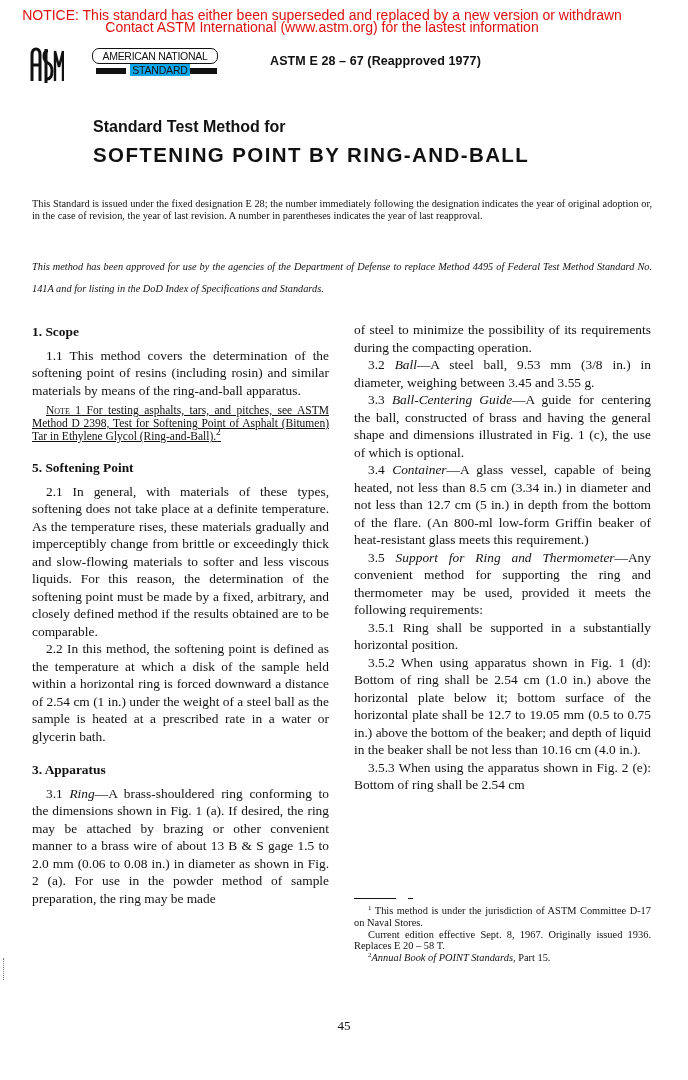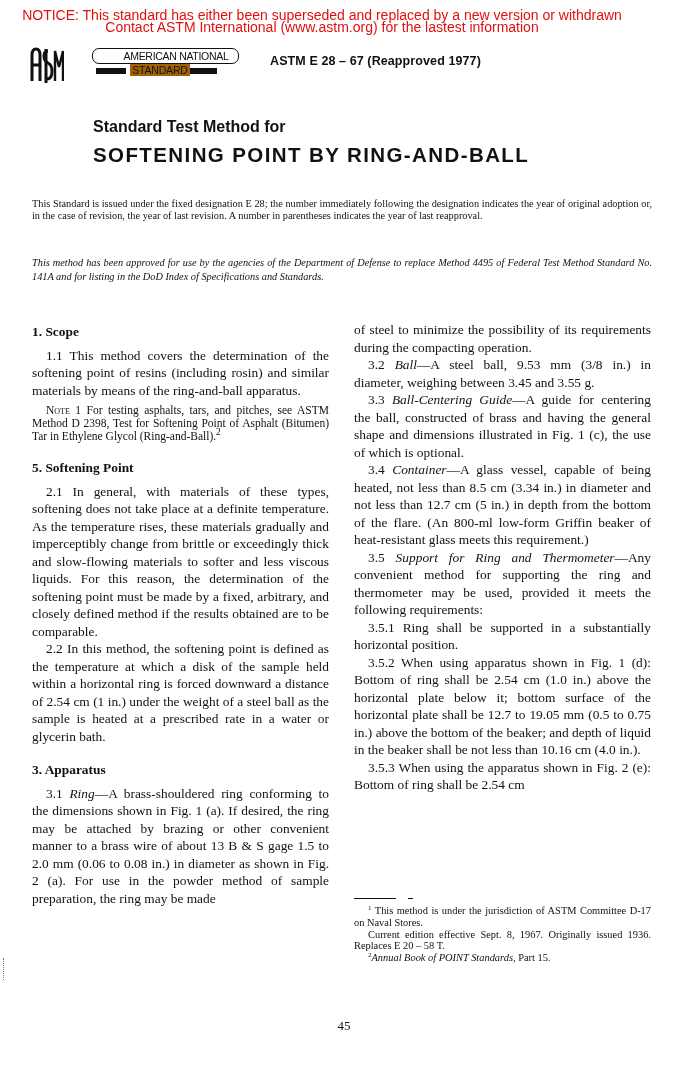--- a/index.html
+++ b/index.html
@@ -1,36 +1,36 @@
 <!DOCTYPE html>
 <html><head>
   <meta charset="utf-8">
   <style>
     html, body { margin: 0; padding: 0; background: #ffffff; }
     body { width: 688px; height: 1080px; position: relative; overflow: hidden; color: #111; font-family: "Liberation Serif", serif; }
     .notice { position: absolute; top: 9px; left: 0; width: 644px; text-align: center; color: #e01010; font-family: "Liberation Sans", sans-serif; font-size: 14px; line-height: 12px; }
     .logo-astm { position: absolute; left: 28px; top: 45px; width: 36px; height: 40px; }
     .ans-badge { position: absolute; left: 92px; top: 48px; width: 128px; height: 30px; }
-    .ans-top { position: absolute; left: 0; top: 0; width: 124px; height: 14px; border: 1.6px solid #111; border-radius: 7px; font-family: "Liberation Sans", sans-serif; font-size: 10.5px; line-height: 14px; text-align: center; letter-spacing: -0.3px; padding-left: 21px; }
+    .ans-top { position: absolute; left: 0; top: 0; width: 124px; height: 14px; border: 1.6px solid #111; border-radius: 7px; font-family: "Liberation Sans", sans-serif; font-size: 10.5px; line-height: 14px; text-align: center; letter-spacing: -0.3px; }
     .ans-bottom { position: absolute; left: 10px; top: 16px; width: 116px; height: 12px; font-family: "Liberation Sans", sans-serif; font-size: 10.5px; line-height: 12px; text-align: center; letter-spacing: -0.2px; }
     .ans-bar-l { position:absolute; left: 4px; top: 20px; width: 30px; height: 6px; background:#111; }
     .ans-bar-r { position:absolute; left: 95px; top: 20px; width: 30px; height: 6px; background:#111; }
-    .ans-bottom span { background: #a16207; padding: 0 2px; position: relative; margin-top: 8px; }
+    .ans-bottom span { background: #0ea5e9; padding: 0 2px; position: relative; margin-top: 8px; }
     .designation { position: absolute; left: 270px; top: 54px; font-family: "Liberation Sans", sans-serif; font-weight: bold; font-size: 12.5px; letter-spacing: 0.1px; }
     .pre-title { position: absolute; left: 93px; top: 118px; font-family: "Liberation Sans", sans-serif; font-weight: bold; font-size: 16px; }
     .main-title { position: absolute; left: 93px; top: 142px; font-family: "Liberation Sans", sans-serif; font-weight: bold; font-size: 20.5px; line-height: 26px; letter-spacing: 1.4px; }
     .main-title sup { font-size: 9px; letter-spacing: 0; }
     .std-note { position: absolute; left: 32px; top: 198px; width: 620px; font-size: 10.3px; line-height: 11.6px; text-align: justify; }
-    .dod-note { position: absolute; left: 32px; top: 256px; width: 620px; font-size: 10.3px; line-height: 14px; font-style: italic; text-align: justify; }
+    .dod-note { position: absolute; left: 32px; top: 256px; width: 620px; font-size: 10.3px; line-height: 22px; font-style: italic; text-align: justify; }
     .col { position: absolute; top: 319px; width: 297px; font-size: 13.4px; line-height: 17.5px; text-align: justify; }
     .col-left { left: 32px; }
     .col-right { left: 354px; top: 321px; }
     .sec-head { font-weight: bold; font-size: 13.4px; margin: 4px 0 6px 0; }
     .para { text-indent: 14px; margin: 0; }
-    .note { font-size: 11.5px; line-height: 13px; text-indent: 14px; margin: 5px 0 0 0; }
+    .note { font-size: 11.5px; line-height: 13px; text-indent: 14px; margin: 5px 0 0 0; text-decoration: underline; }
     .note .note-label { font-variant: small-caps; }
     .gap { height: 12px; }
     .it { font-style: italic; }
     .footnotes { position: absolute; left: 354px; top: 905px; width: 297px; font-size: 10.4px; line-height: 11.8px; text-align: justify; }
     .fn-rule { position: absolute; left: 354px; top: 898px; width: 42px; border-top: 1px solid #111; }
     .fn-rule2 { position: absolute; left: 408px; top: 898px; width: 5px; border-top: 1px solid #111; }
     .fn { text-indent: 14px; margin: 0; }
     .fn sup { font-size: 7px; }
     .page-number { position: absolute; left: 0; width: 688px; top: 1018px; text-align: center; font-size: 13px; }
     .margin-dots { position: absolute; left: 3px; top: 958px; width: 2px; height: 22px; border-left: 1px dotted #777; }

